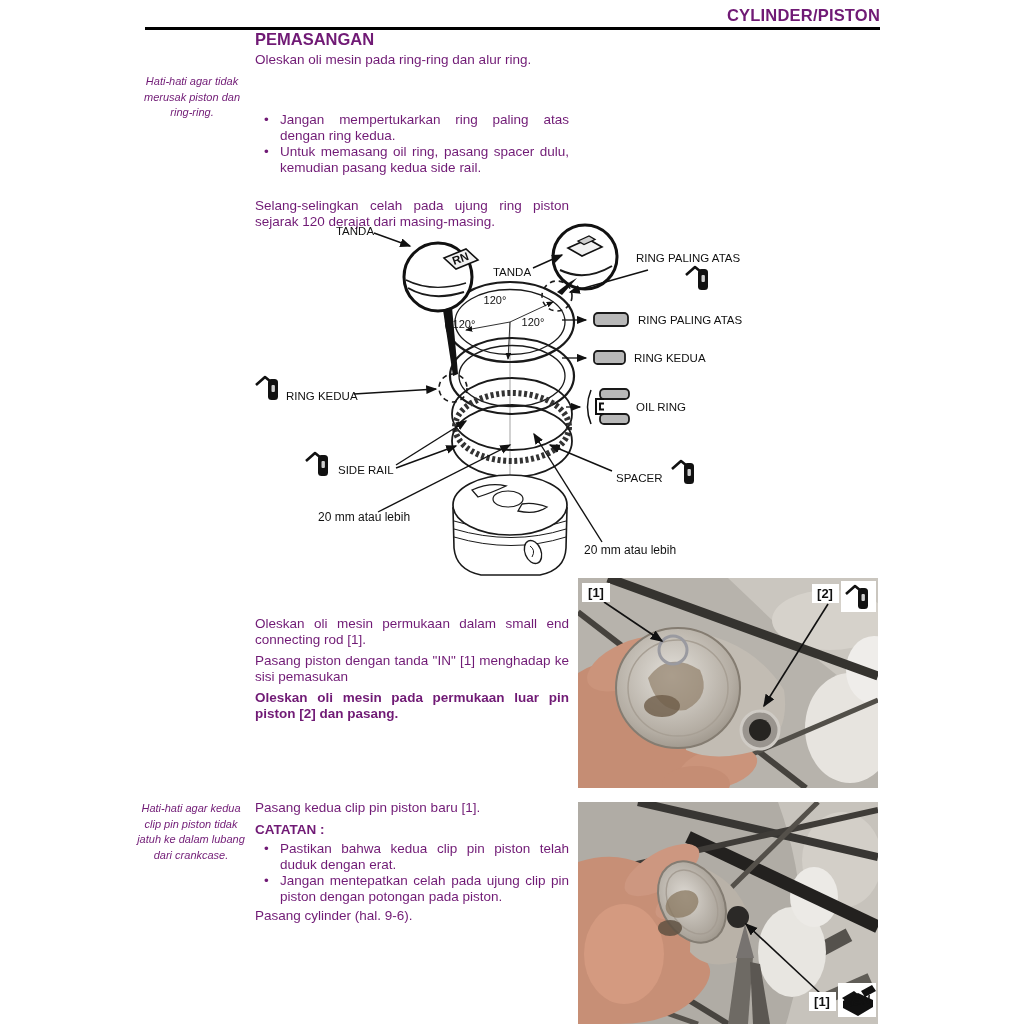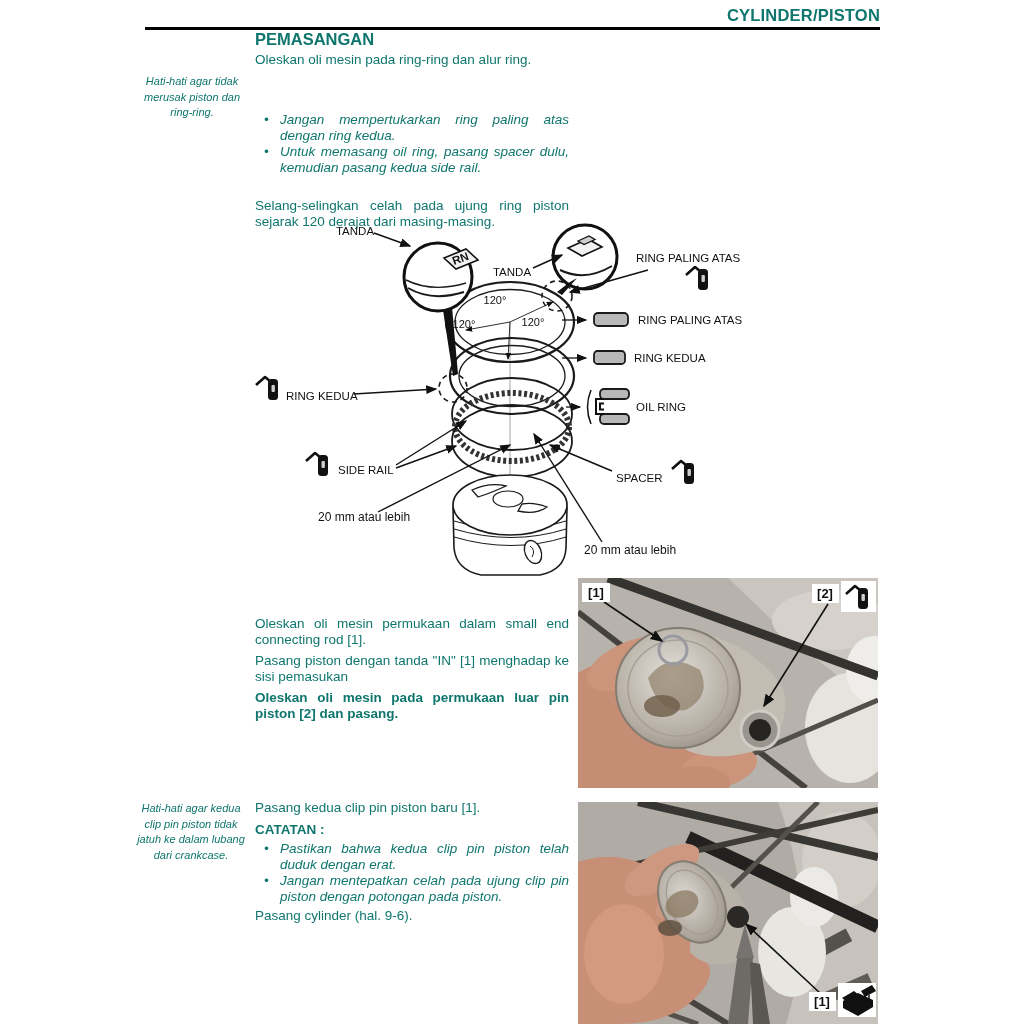--- a/index.html
+++ b/index.html
@@ -1,33 +1,33 @@
 <!DOCTYPE html>
 <html><head>
 <meta charset="utf-8">
 <style>
   * { margin:0; padding:0; box-sizing:border-box; }
   html,body { background:#fff; }
   .page {
     position:relative; width:1024px; height:1024px; background:#ffffff;
-    font-family:"Liberation Sans", sans-serif; color:#0f766e; overflow:hidden;
+    font-family:"Liberation Sans", sans-serif; color:#701a75; overflow:hidden;
   }
   .hdr {
     position:absolute; top:6px; left:145px; width:735px;
     text-align:right; font-weight:bold; font-size:16.5px; letter-spacing:.2px;
   }
   .rule { position:absolute; top:27px; left:145px; width:735px; height:3px; background:#000; }
   .h1 { position:absolute; top:30px; left:255px; font-weight:bold; font-size:16.5px; }
   .p  { position:absolute; left:255px; width:314px; font-size:13.5px; line-height:16px; }
   .just { text-align:justify;margin-top:35px; }
   .mn {
     position:absolute; left:137px; width:110px; font-style:italic;
     font-size:11px; line-height:15.5px; text-align:center;
   }
-  .blist { position:absolute; left:258px; width:311px; list-style:none; font-size:13.5px; line-height:16px;font-style:italic; }
+  .blist { position:absolute; left:258px; width:311px; list-style:none; font-size:13.5px; line-height:16px; }
   .blist li { position:relative; padding-left:22px; text-align:justify; }
   .blist li::before { content:"\2022"; position:absolute; left:6px; }
   .bold { font-weight:bold; }
   .diagram { position:absolute; left:250px; top:218px; width:530px; height:360px; }
   .photo { position:absolute; left:578px; width:300px; }
   .photo1 { top:578px; height:210px; }
   .photo2 { top:802px; height:222px; }
   svg text { font-family:"Liberation Sans", sans-serif; font-size:11.5px; fill:#111; }
   svg text.deg { font-size:11px; }
   svg text.dim { font-size:12px; }

